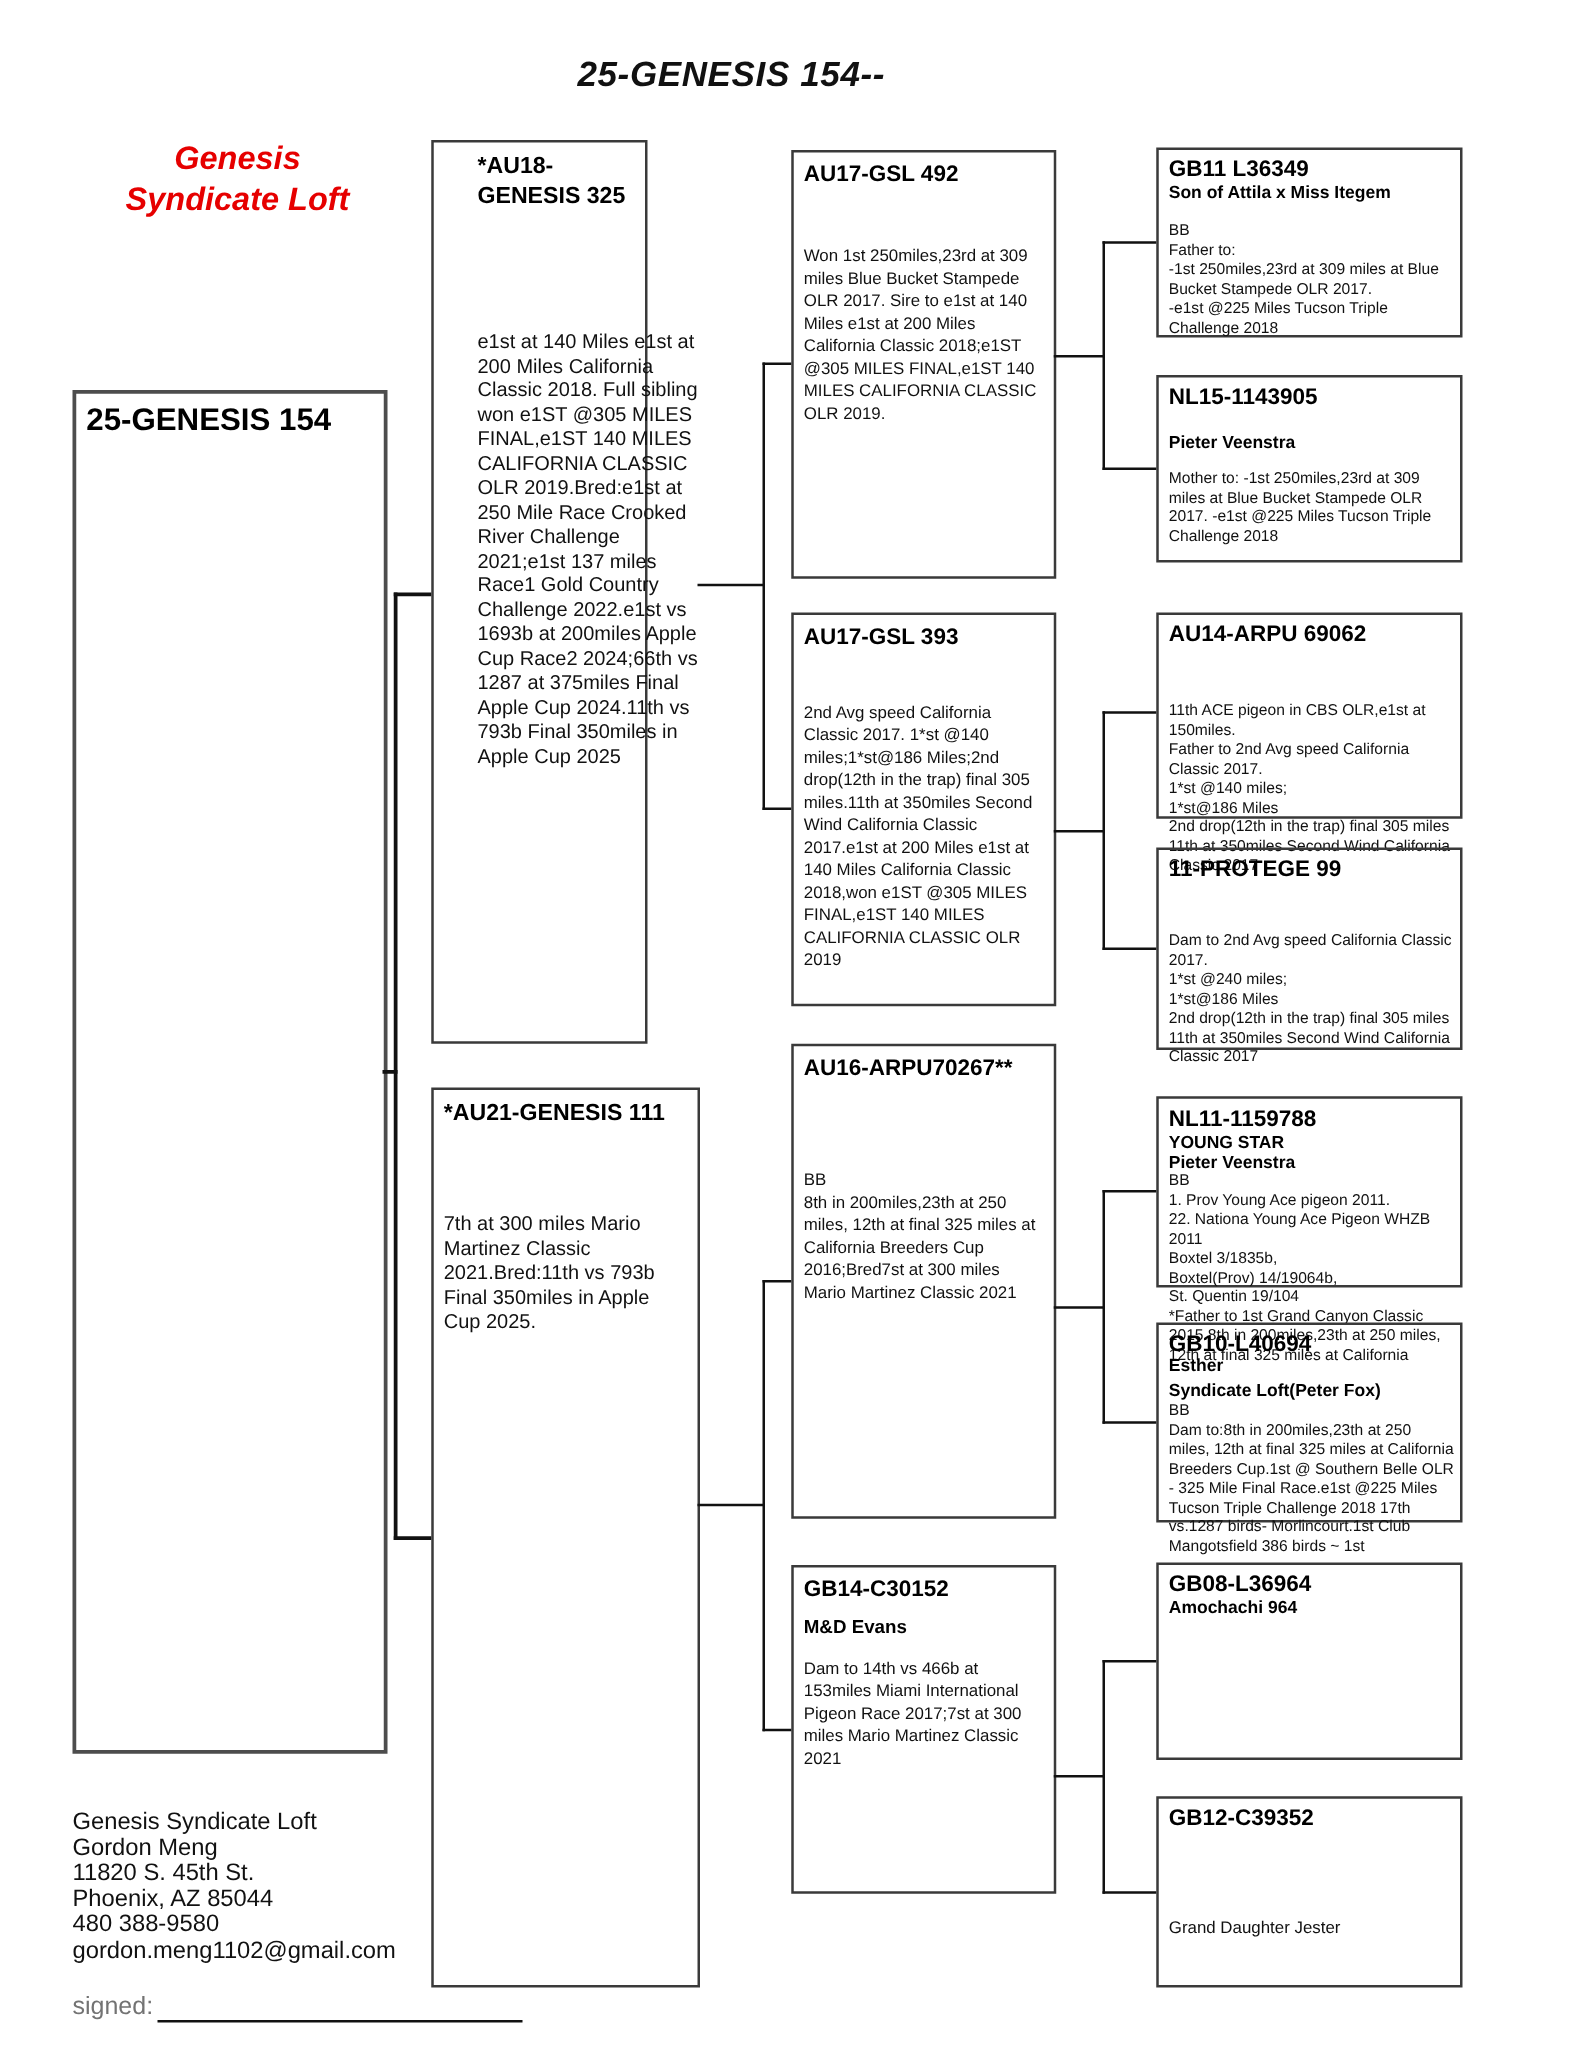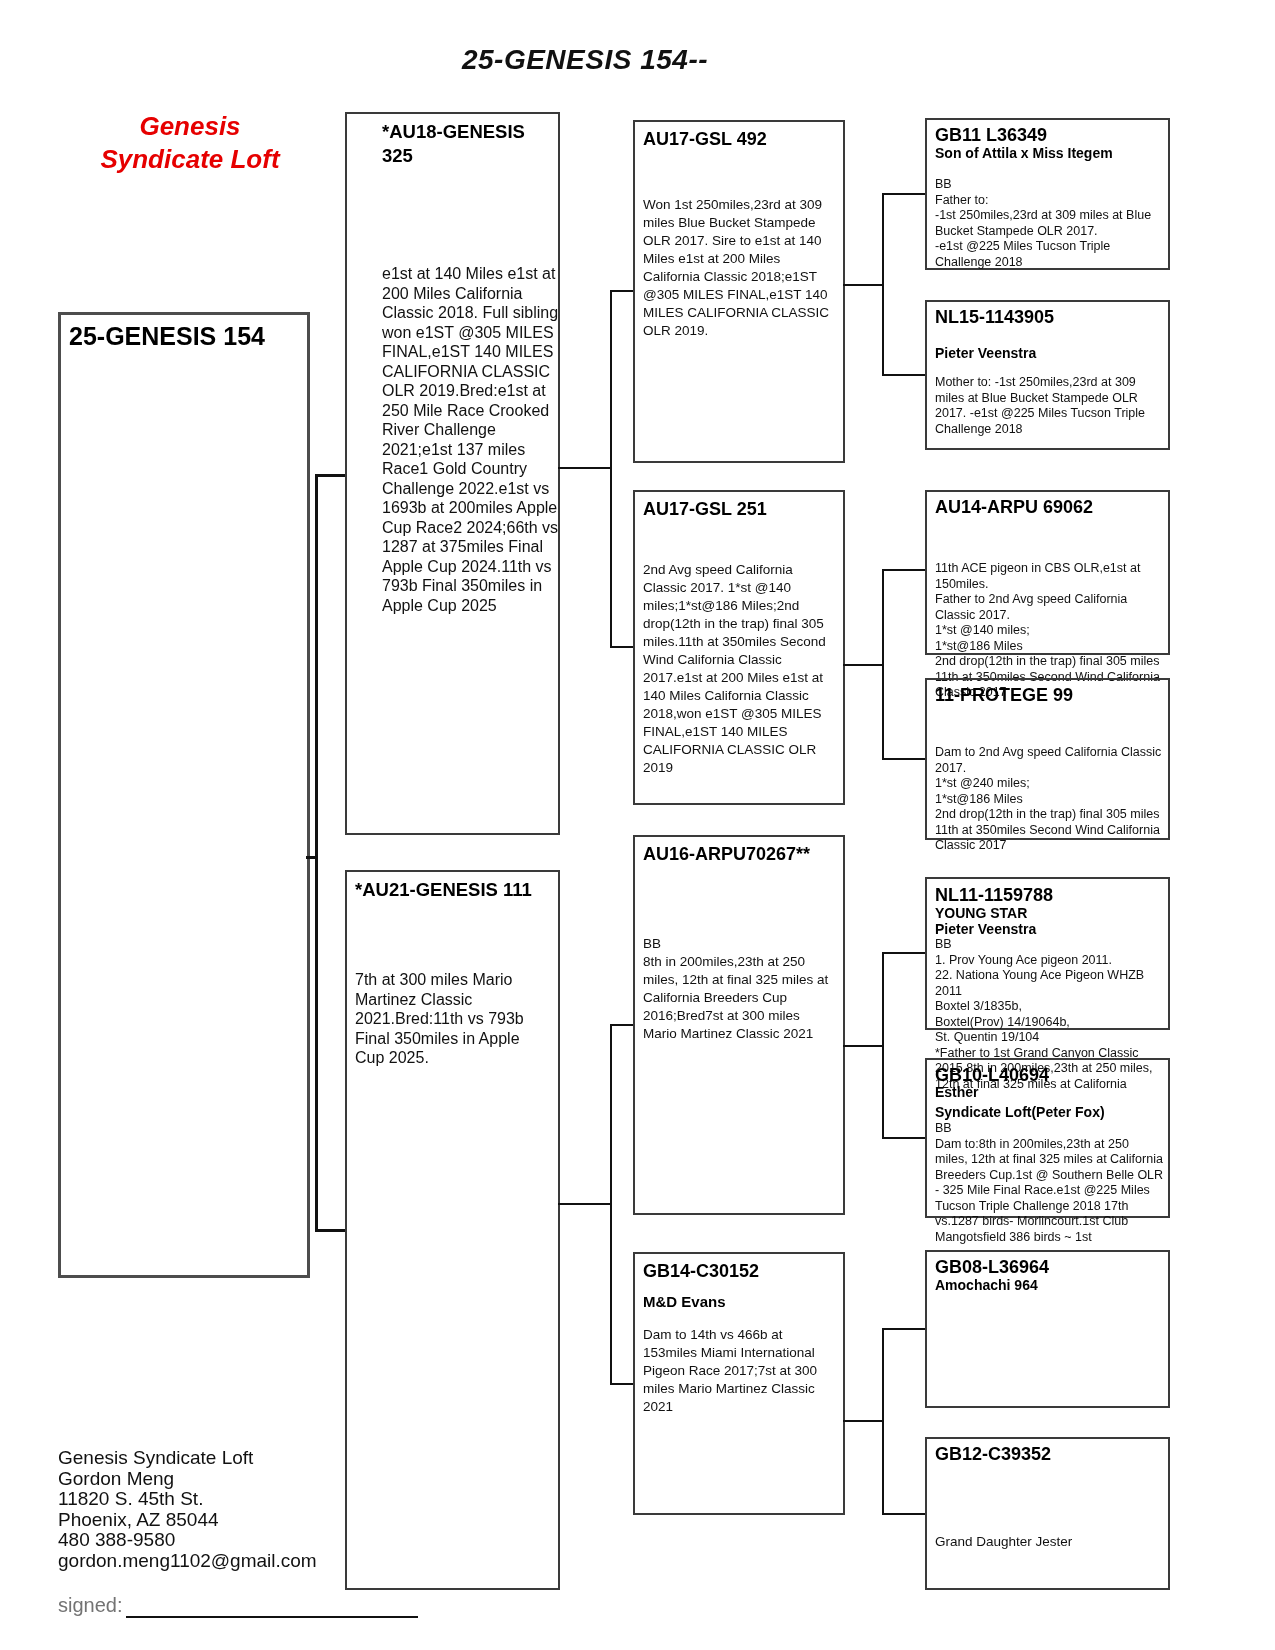--- a/index.html
+++ b/index.html
@@ -31,22 +31,22 @@
   .gen3 .band{font-size:18px;line-height:22px;}
   .gen4 .band{font-size:18px;line-height:19px;}
 
   .name,.sub{font-weight:bold;font-size:14px;line-height:16px;color:#000;}
   .notes{white-space:pre-line;color:#111;}
   .gen2 .notes{font-size:16px;line-height:19.5px;width:206px;}
   .gen3 .notes{font-size:13.5px;line-height:18px;width:208px;}
   .gen4 .notes{font-size:12.5px;line-height:15.5px;width:260px;}
 
   
-  #box-subject{left:58px;top:312px;width:252px;height:966px;}
-  #box-s {left:345px;top:112px;width:215px;height:723px;padding-left:35px;}
+  #box-subject{left:58px;top:312px;width:252px;height:1091px;}
+  #box-s {left:345px;top:112px;width:173px;height:723px;padding-left:35px;}
   #box-d {left:345px;top:870px;width:215px;height:720px;}
   #box-ss{left:633px;top:120px;width:212px;height:343px;}
   #box-sd{left:633px;top:490px;width:212px;height:315px;}
   #box-ds{left:633px;top:835px;width:212px;height:380px;}
   #box-dd{left:633px;top:1252px;width:212px;height:263px;}
   #box-sss{left:925px;top:118px;width:245px;height:152px;}
   #box-ssd{left:925px;top:300px;width:245px;height:150px;}
   #box-sds{left:925px;top:490px;width:245px;height:165px;}
   #box-sdd{left:925px;top:678px;width:245px;height:162px;}
   #box-dss{left:925px;top:877px;width:245px;height:153px;}
@@ -126,21 +126,21 @@
   <div class="notes">Won 1st 250miles,23rd at 309
 miles Blue Bucket Stampede
 OLR 2017. Sire to e1st at 140
 Miles e1st at 200 Miles
 California Classic 2018;e1ST
 @305 MILES FINAL,e1ST 140
 MILES CALIFORNIA CLASSIC
 OLR 2019.</div>
 </div>
 <div class="pbox gen3" id="box-sd">
-  <div class="band">AU17-GSL 251</div>
+  <div class="band">AU17-GSL 393</div>
   <div class="notes">2nd Avg speed California
 Classic 2017. 1*st @140
 miles;1*st@186 Miles;2nd
 drop(12th in the trap) final 305
 miles.11th at 350miles Second
 Wind California Classic
 2017.e1st at 200 Miles e1st at
 140 Miles California Classic
 2018,won e1ST @305 MILES
 FINAL,e1ST 140 MILES

